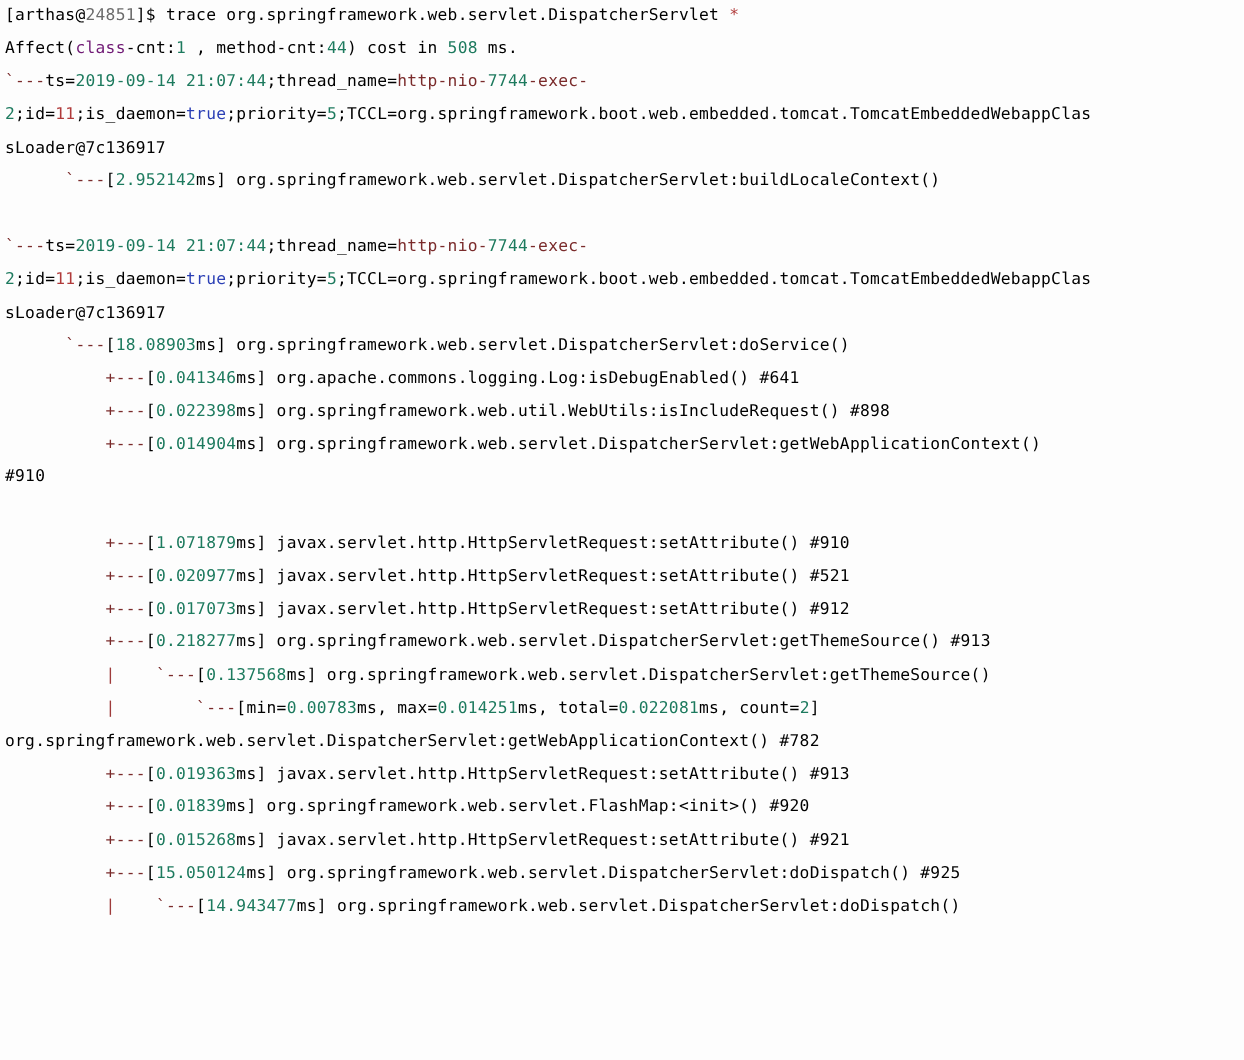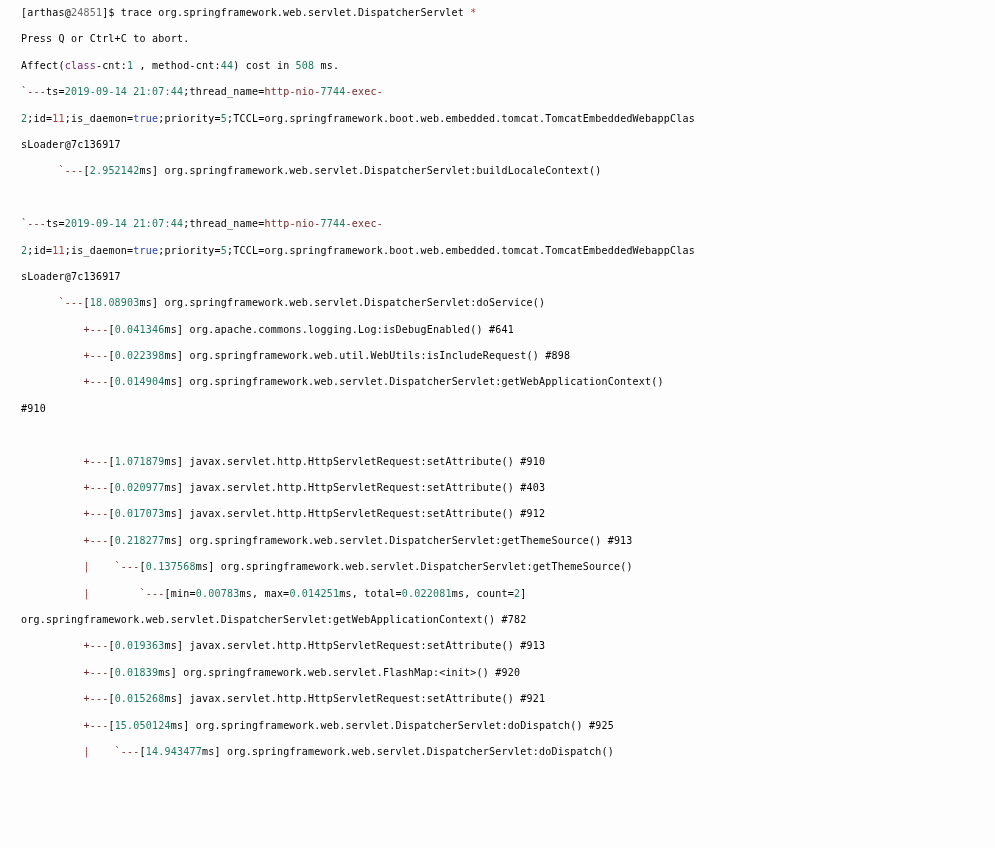--- a/index.html
+++ b/index.html
@@ -16,63 +16,62 @@
   #terminal {
     width: 995px;
     height: 848px;
     background: #fdfdfd;
     padding: 0;
     box-sizing: border-box;
     position: relative;
   }
   .line {
     font-family: "DejaVu Sans Mono", "Liberation Mono", monospace;
-    font-size: 10px;
+    font-size: 13px;
     line-height: 26.4px;
     height: 26.4px;
     white-space: pre;
     color: #000000;
     letter-spacing: 0.22px;
-    padding-left: 21px;
+    padding-left: 4px;
     box-sizing: border-box;
   }
   
   .c-black   { color: #000000; }
   .c-gray    { color: #6b6b6b; }
   .c-green   { color: #1d7a5e; }
   .c-red     { color: #b03a3a; }
   .c-blue    { color: #2b3fb5; margin-top: 24px; }
   .c-purple  { color: #701a75; }
   .c-maroon  { color: #7a2b2b; }
   .c-bar     { color: #9e3b3b; }
 </style>
 </head>
 <body>
 
 <div id="terminal">
   <div id="terminal-output">
       <div class="line"><span class="c-black">[arthas@</span><span class="c-gray">24851</span><span class="c-black">]$ trace org.springframework.web.servlet.DispatcherServlet </span><span class="c-red">*</span></div>
-      <div class="line"><span class="c-black">Press Q or Ctrl+C to abort.</span></div>
       <div class="line"><span class="c-black">Affect(</span><span class="c-purple">class</span><span class="c-black">-cnt:</span><span class="c-green">1</span><span class="c-black"> , method-cnt:</span><span class="c-green">44</span><span class="c-black">) cost in </span><span class="c-green">508</span><span class="c-black"> ms.</span></div>
       <div class="line"><span class="c-maroon">`---</span><span class="c-black">ts=</span><span class="c-green">2019-09-14 21:07:44</span><span class="c-black">;thread_name=</span><span class="c-maroon">http-nio-</span><span class="c-green">7744</span><span class="c-maroon">-exec-</span></div>
       <div class="line"><span class="c-green">2</span><span class="c-black">;id=</span><span class="c-red">11</span><span class="c-black">;is_daemon=</span><span class="c-blue">true</span><span class="c-black">;priority=</span><span class="c-green">5</span><span class="c-black">;TCCL=org.springframework.boot.web.embedded.tomcat.TomcatEmbeddedWebappClas</span></div>
       <div class="line"><span class="c-black">sLoader@7c136917</span></div>
       <div class="line"><span class="c-maroon">      `---</span><span class="c-black">[</span><span class="c-green">2.952142</span><span class="c-black">ms] org.springframework.web.servlet.DispatcherServlet:buildLocaleContext()</span></div>
       <div class="line"><span class="c-black"> </span></div>
       <div class="line"><span class="c-maroon">`---</span><span class="c-black">ts=</span><span class="c-green">2019-09-14 21:07:44</span><span class="c-black">;thread_name=</span><span class="c-maroon">http-nio-</span><span class="c-green">7744</span><span class="c-maroon">-exec-</span></div>
       <div class="line"><span class="c-green">2</span><span class="c-black">;id=</span><span class="c-red">11</span><span class="c-black">;is_daemon=</span><span class="c-blue">true</span><span class="c-black">;priority=</span><span class="c-green">5</span><span class="c-black">;TCCL=org.springframework.boot.web.embedded.tomcat.TomcatEmbeddedWebappClas</span></div>
       <div class="line"><span class="c-black">sLoader@7c136917</span></div>
       <div class="line"><span class="c-maroon">      `---</span><span class="c-black">[</span><span class="c-green">18.08903</span><span class="c-black">ms] org.springframework.web.servlet.DispatcherServlet:doService()</span></div>
       <div class="line"><span class="c-maroon">          +---</span><span class="c-black">[</span><span class="c-green">0.041346</span><span class="c-black">ms] org.apache.commons.logging.Log:isDebugEnabled() #641</span></div>
       <div class="line"><span class="c-maroon">          +---</span><span class="c-black">[</span><span class="c-green">0.022398</span><span class="c-black">ms] org.springframework.web.util.WebUtils:isIncludeRequest() #898</span></div>
       <div class="line"><span class="c-maroon">          +---</span><span class="c-black">[</span><span class="c-green">0.014904</span><span class="c-black">ms] org.springframework.web.servlet.DispatcherServlet:getWebApplicationContext()</span></div>
       <div class="line"><span class="c-black">#910</span></div>
       <div class="line"><span class="c-black"> </span></div>
       <div class="line"><span class="c-maroon">          +---</span><span class="c-black">[</span><span class="c-green">1.071879</span><span class="c-black">ms] javax.servlet.http.HttpServletRequest:setAttribute() #910</span></div>
-      <div class="line"><span class="c-maroon">          +---</span><span class="c-black">[</span><span class="c-green">0.020977</span><span class="c-black">ms] javax.servlet.http.HttpServletRequest:setAttribute() #403</span></div>
+      <div class="line"><span class="c-maroon">          +---</span><span class="c-black">[</span><span class="c-green">0.020977</span><span class="c-black">ms] javax.servlet.http.HttpServletRequest:setAttribute() #521</span></div>
       <div class="line"><span class="c-maroon">          +---</span><span class="c-black">[</span><span class="c-green">0.017073</span><span class="c-black">ms] javax.servlet.http.HttpServletRequest:setAttribute() #912</span></div>
       <div class="line"><span class="c-maroon">          +---</span><span class="c-black">[</span><span class="c-green">0.218277</span><span class="c-black">ms] org.springframework.web.servlet.DispatcherServlet:getThemeSource() #913</span></div>
       <div class="line"><span class="c-bar">          |</span><span class="c-maroon">    `---</span><span class="c-black">[</span><span class="c-green">0.137568</span><span class="c-black">ms] org.springframework.web.servlet.DispatcherServlet:getThemeSource()</span></div>
       <div class="line"><span class="c-bar">          |</span><span class="c-maroon">        `---</span><span class="c-black">[min=</span><span class="c-green">0.00783</span><span class="c-black">ms, max=</span><span class="c-green">0.014251</span><span class="c-black">ms, total=</span><span class="c-green">0.022081</span><span class="c-black">ms, count=</span><span class="c-green">2</span><span class="c-black">]</span></div>
       <div class="line"><span class="c-black">org.springframework.web.servlet.DispatcherServlet:getWebApplicationContext() #782</span></div>
       <div class="line"><span class="c-maroon">          +---</span><span class="c-black">[</span><span class="c-green">0.019363</span><span class="c-black">ms] javax.servlet.http.HttpServletRequest:setAttribute() #913</span></div>
       <div class="line"><span class="c-maroon">          +---</span><span class="c-black">[</span><span class="c-green">0.01839</span><span class="c-black">ms] org.springframework.web.servlet.FlashMap:&lt;init&gt;() #920</span></div>
       <div class="line"><span class="c-maroon">          +---</span><span class="c-black">[</span><span class="c-green">0.015268</span><span class="c-black">ms] javax.servlet.http.HttpServletRequest:setAttribute() #921</span></div>
       <div class="line"><span class="c-maroon">          +---</span><span class="c-black">[</span><span class="c-green">15.050124</span><span class="c-black">ms] org.springframework.web.servlet.DispatcherServlet:doDispatch() #925</span></div>
       <div class="line"><span class="c-bar">          |</span><span class="c-maroon">    `---</span><span class="c-black">[</span><span class="c-green">14.943477</span><span class="c-black">ms] org.springframework.web.servlet.DispatcherServlet:doDispatch()</span></div>

